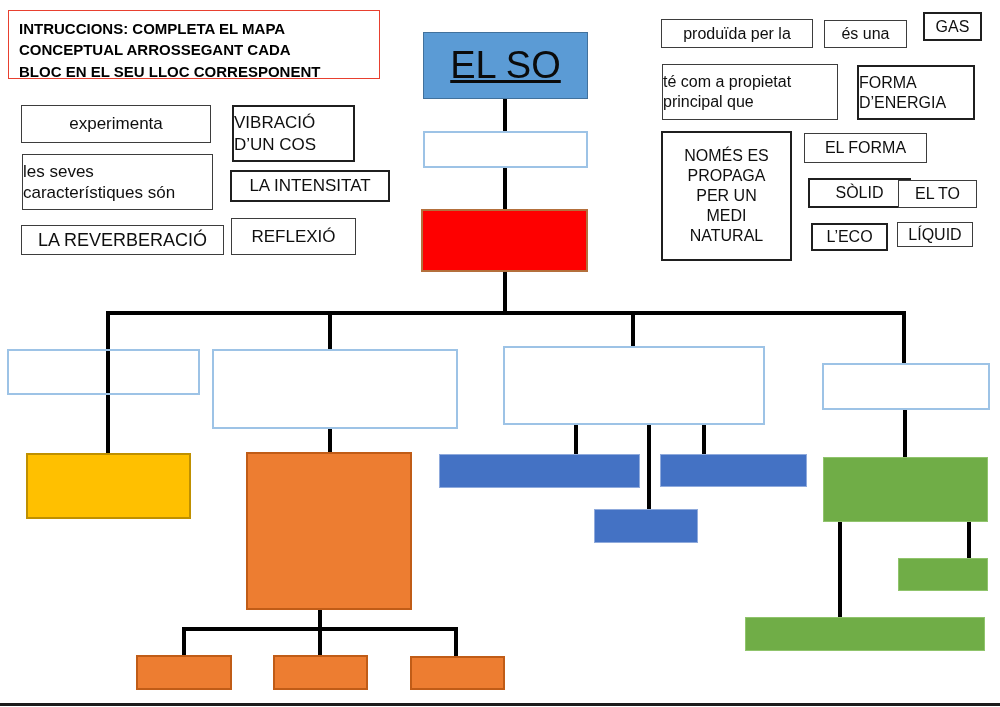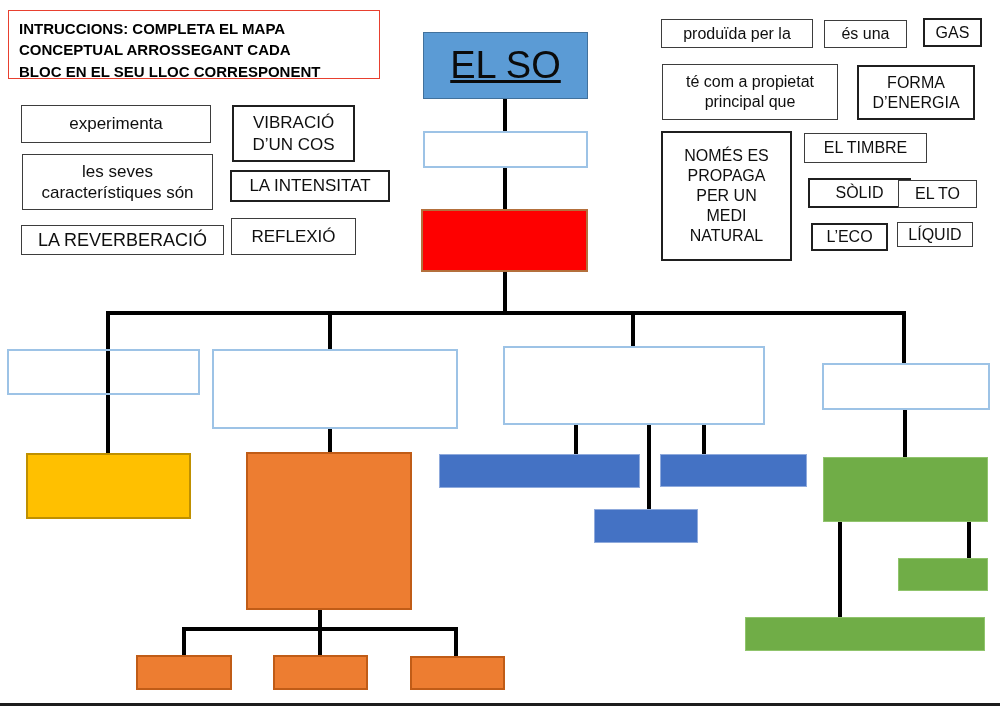--- a/index.html
+++ b/index.html
@@ -11,21 +11,21 @@
   
   .line{position:absolute;background:#000;}
   
   .instructions{
     border:1px solid #e8402f;background:#fff;
     padding:7px 10px;font-weight:bold;font-size:15px;line-height:1.43;color:#000;
   }
   
   .bank{
     background:#fff;border:1px solid #3d3d3d;
-    display:flex;align-items:center;justify-content:center;text-align:center;
+    display:flex;align-items:center;justify-content:center;
     font-size:17px;line-height:1.25;color:#0f0f0f;cursor:grab;
   }
   .bank.small{font-size:16px;}
   .bank.b2{border-width:2px;border-color:#1f1f1f;}
   
   .slot{border:2px solid #9dc3e6;background:#fff;}
   .slot.transparent{background:transparent;}
   
   .node{border:2px solid transparent;}
   .node.root{background:#5b9bd5;border:1px solid #41719c;display:flex;align-items:center;justify-content:center;font-size:38px;color:#0b0b0b;text-decoration:underline;}
@@ -69,33 +69,33 @@
 
   <div class="bank abs" style="left:21px;top:105px;width:190px;height:38px">experimenta</div>
   <div class="bank abs b2" style="left:232px;top:105px;width:123px;height:57px">VIBRACIÓ D’UN COS</div>
   <div class="bank abs" style="left:22px;top:154px;width:191px;height:56px">les seves característiques són</div>
   <div class="bank abs b2" style="left:230px;top:170px;width:160px;height:32px">LA INTENSITAT</div>
   <div class="bank abs" style="left:21px;top:225px;width:203px;height:30px;font-size:18px">LA REVERBERACIÓ</div>
   <div class="bank abs" style="left:231px;top:218px;width:125px;height:37px">REFLEXIÓ</div>
 
   <div class="bank abs small" style="left:661px;top:19px;width:152px;height:29px">produïda per la</div>
   <div class="bank abs small" style="left:824px;top:20px;width:83px;height:28px">és una</div>
-  <div class="bank abs small b2" style="left:923px;top:18px;width:59px;height:29px">GAS</div>
+  <div class="bank abs small b2" style="left:923px;top:12px;width:59px;height:29px">GAS</div>
   <div class="bank abs small" style="left:662px;top:64px;width:176px;height:56px">té com a propietat principal que</div>
   <div class="bank abs small b2" style="left:857px;top:65px;width:118px;height:55px">FORMA D’ENERGIA</div>
 
   <div class="bank abs small b2" style="left:661px;top:131px;width:131px;height:130px;flex-direction:column">
     <div>NOMÉS ES</div>
     <div>PROPAGA</div>
     <div>PER UN</div>
     <div>MEDI</div>
     <div>NATURAL</div>
   </div>
 
-  <div class="bank abs small" style="left:804px;top:133px;width:123px;height:30px">EL TIMBRE</div>
+  <div class="bank abs small" style="left:804px;top:133px;width:123px;height:30px">EL FORMA</div>
   <div class="bank abs small b2" style="left:808px;top:178px;width:103px;height:30px">SÒLID</div>
   <div class="bank abs small" style="left:898px;top:180px;width:79px;height:28px">EL TO</div>
   <div class="bank abs small b2" style="left:811px;top:223px;width:77px;height:28px">L’ECO</div>
   <div class="bank abs small" style="left:897px;top:222px;width:76px;height:25px">LÍQUID</div>
 
   <div class="node root abs" style="left:423px;top:32px;width:165px;height:67px">EL SO</div>
 
   <div class="slot abs" style="left:423px;top:131px;width:165px;height:37px"></div>
 
   <div class="node red abs" style="left:421px;top:209px;width:167px;height:63px"></div>

